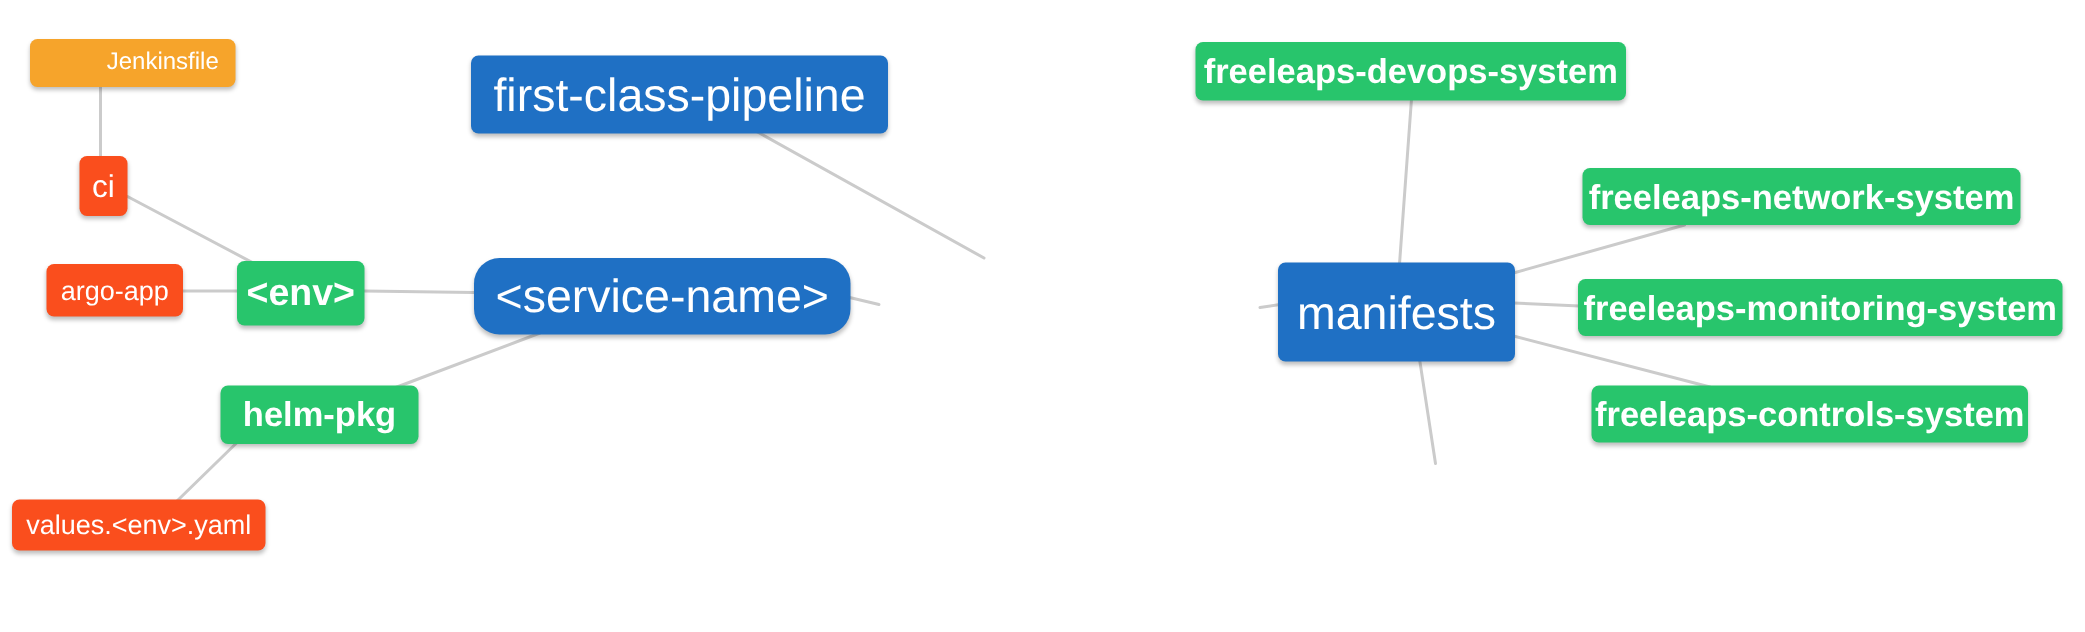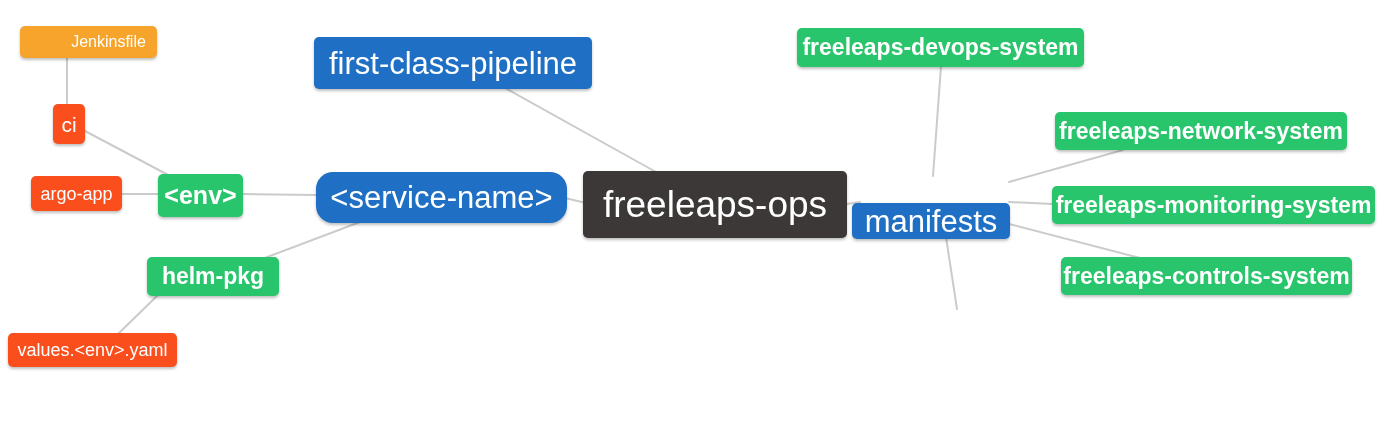--- a/index.html
+++ b/index.html
@@ -57,21 +57,21 @@
   
   #n-jenkinsfile{left:20px;  top:26px;  width:97px;  height:32px; font-size:16px;}
   #n-ci        {left:53px;  top:104px; width:32px;  height:40px; font-size:21px;}
   #n-argo      {left:31px;  top:176px; width:91px;  height:35px; font-size:18px;}
   #n-env       {left:158px; top:174px; width:85px;  height:43px; font-size:25px;}
   #n-helm      {left:147px; top:257px; width:132px; height:39px; font-size:23px;}
   #n-values    {left:8px;   top:333px; width:169px; height:34px; font-size:18px;}
   #n-pipeline  {left:314px; top:37px;  width:278px; height:52px; font-size:31px;}
   #n-service   {left:316px; top:172px; width:251px; height:51px; font-size:31px;border-radius:17px;}
   #n-ops       {left:583px; top:171px; width:264px; height:67px; font-size:37px;}
-  #n-manifests {left:852px; top:175px; width:158px; height:36px; font-size:31px;margin-top:28px;}
+  #n-manifests {left:852px; top:175px; width:158px; height:66px; font-size:31px;}
   #n-devops    {left:797px; top:28px;  width:287px; height:39px; font-size:23px;}
   #n-network   {left:1055px;top:112px; width:292px; height:38px; font-size:23px;}
   #n-monitoring{left:1052px;top:186px; width:323px; height:38px; font-size:23px;}
   #n-controls  {left:1061px;top:257px; width:291px; height:38px; font-size:23px;}
   #n-storage   {left:816px; top:308px; width:290px; height:35px; font-size:22px;}
 </style>
 </head>
 <body>
 
 <div class="canvas">
@@ -86,21 +86,20 @@
     <line x1="505" y1="88" x2="656" y2="172"></line>
     <line x1="565" y1="198" x2="586" y2="203"></line>
     <line x1="840" y1="205" x2="860" y2="202"></line>
     <line x1="933" y1="176" x2="941" y2="66"></line>
     <line x1="1009" y1="182" x2="1123" y2="150"></line>
     <line x1="1009" y1="202" x2="1053" y2="204"></line>
     <line x1="1009" y1="224" x2="1140" y2="258"></line>
     <line x1="944" y1="224" x2="957" y2="309"></line>
   </svg>
 
-  <div class="node" id="n-ops" data-color="root">freeleaps-ops</div>
   <div class="node" id="n-pipeline" data-color="primary">first-class-pipeline</div>
   <div class="node" id="n-service" data-color="primary">&lt;service-name&gt;</div>
   <div class="node" id="n-manifests" data-color="primary">manifests</div>
   <div class="node" id="n-env" data-color="secondary">&lt;env&gt;</div>
   <div class="node" id="n-helm" data-color="secondary">helm-pkg</div>
   <div class="node" id="n-ci" data-color="accent">ci</div>
   <div class="node" id="n-argo" data-color="accent">argo-app</div>
   <div class="node" id="n-jenkinsfile" data-color="leaf">Jenkinsfile</div>
   <div class="node" id="n-values" data-color="accent">values.&lt;env&gt;.yaml</div>
   <div class="node" id="n-devops" data-color="secondary">freeleaps-devops-system</div>

